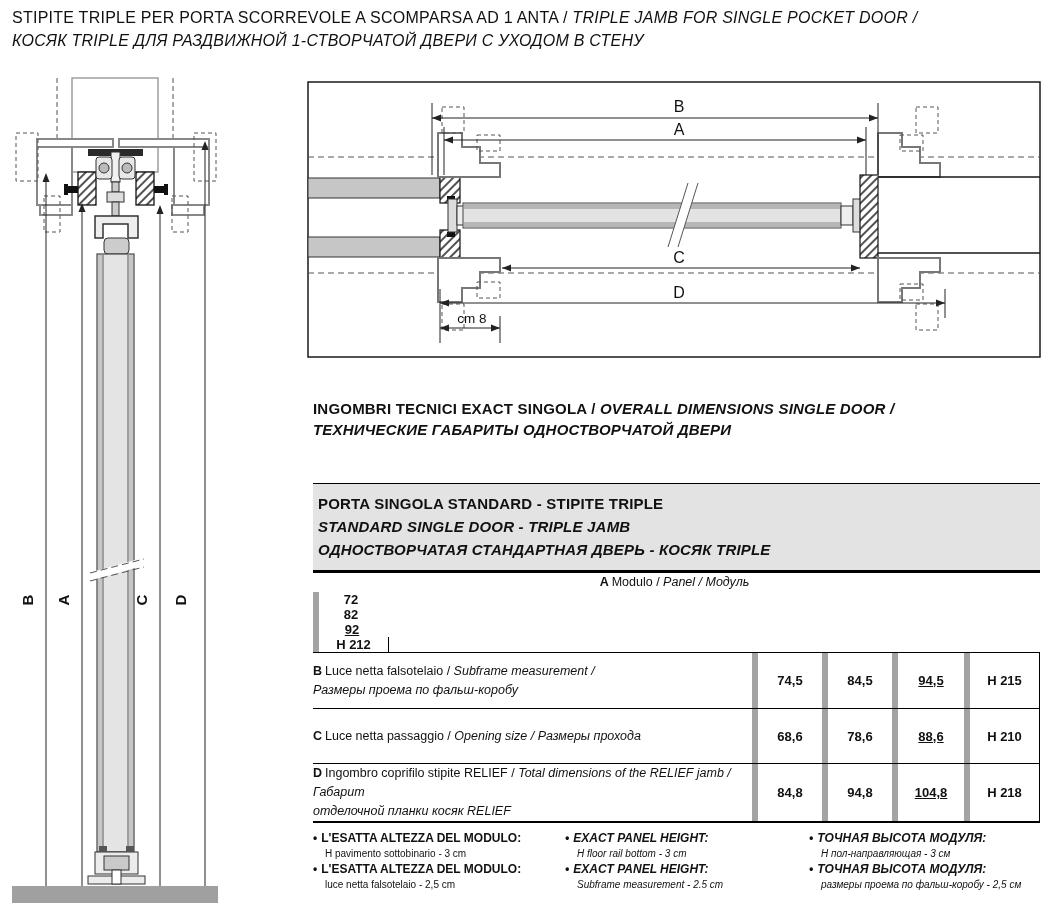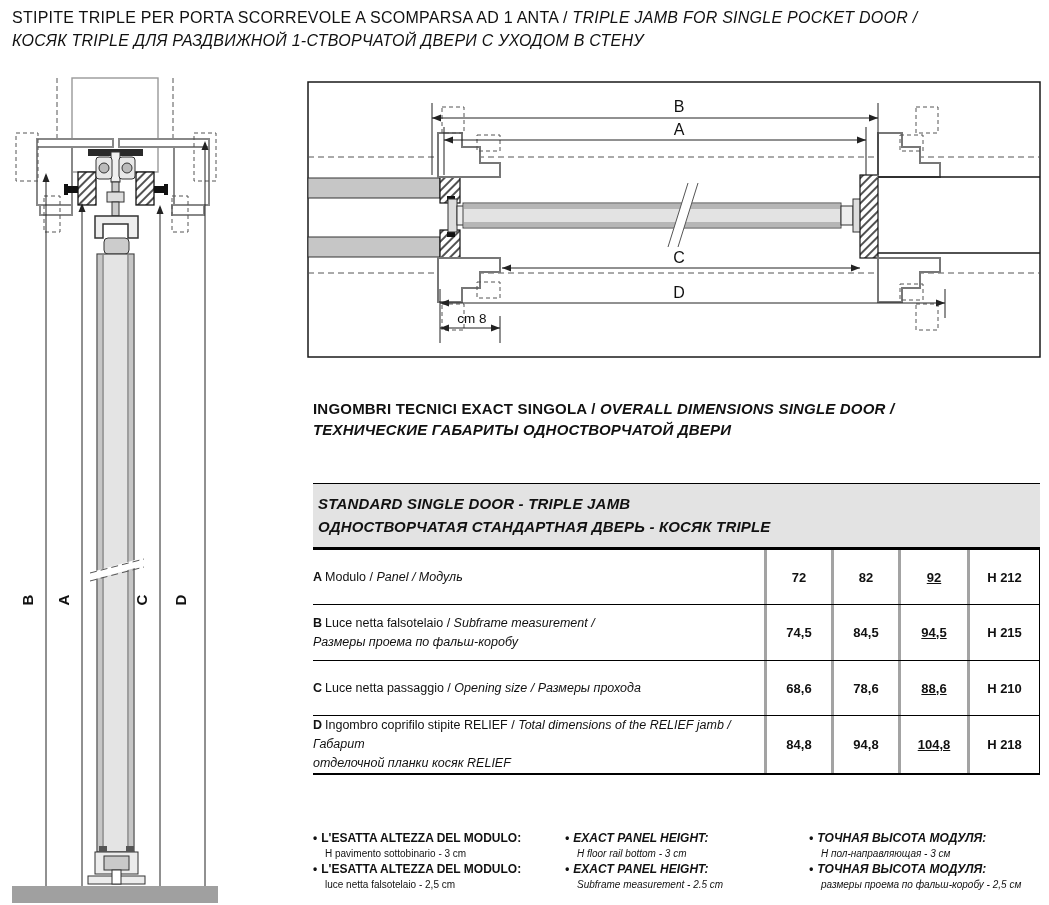--- a/index.html
+++ b/index.html
@@ -10,27 +10,27 @@
   .it{font-style:italic;}
   .section-svg{position:absolute;left:0;top:70px;}
   .plan-svg{position:absolute;left:300px;top:75px;}
   .section-title{position:absolute;left:313px;top:398px;font-size:15px;font-weight:bold;
                  line-height:21px;letter-spacing:.2px;}
   .dims{position:absolute;left:313px;top:483px;width:727px;border-top:1px solid #000;
         box-sizing:border-box;}
   .dims-head{background:#e3e3e3;padding:8px 4px 9px 5px;font-size:15px;font-weight:bold;
              line-height:23px;border-bottom:3px solid #000;letter-spacing:.2px;}
   .trow{display:flex;align-items:center;border-bottom:1px solid #000;}
-  .trow.r1{min-height:54px;} .trow.r2{min-height:55px;} .trow.r3{min-height:54px;}
+  .trow.r1{min-height:54px;flex-direction:column;} .trow.r2{min-height:55px;} .trow.r3{min-height:54px;}
   .trow.r4{min-height:49px;border-bottom-width:2px;}
   .tlabel{flex:1;font-size:12.5px;line-height:19px;padding-right:4px;}
   .key{font-weight:bold;margin-right:3px;}
   .ru-line:empty{display:none;}
   .tval{width:64px;align-self:stretch;display:flex;align-items:center;justify-content:center;
-        border-left:3px solid #a3a3a3;font-weight:bold;font-size:13px;}
+        border-left:6px solid #a3a3a3;font-weight:bold;font-size:13px;}
   .tval.v3{width:66px;text-decoration:underline;} .tval.v4{width:69px;border-right:1px solid #000;}
   .notes{position:absolute;left:313px;top:828px;display:flex;}
   .ncol{width:252px;box-sizing:border-box;padding-right:10px;}
   .ncol.c2{width:205px;} .ncol.c3{width:279px;margin-left:39px;}
   .ncol.italic{font-style:italic;}
   .ntitle{font-weight:bold;font-size:12px;margin-top:3px;white-space:nowrap;}
   .ntext{margin-top:3px;padding-left:12px;font-size:10px;white-space:nowrap;}
   .nb{margin-right:4px;}
   svg text{font-family:"Liberation Sans",sans-serif;fill:#111;}
 </style>
@@ -190,20 +190,21 @@
     <text x="172" y="248" text-anchor="middle" font-size="13.5">cm 8</text>
   </svg>
 
   <div class="section-title">
     <div><span>INGOMBRI TECNICI EXACT SINGOLA / </span><span class="it">OVERALL DIMENSIONS SINGLE DOOR /</span></div>
     <div class="it">ТЕХНИЧЕСКИЕ ГАБАРИТЫ ОДНОСТВОРЧАТОЙ ДВЕРИ</div>
   </div>
 
   <div class="dims">
     <div class="dims-head">
+      <div>PORTA SINGOLA STANDARD - STIPITE TRIPLE</div>
       <div class="it">STANDARD SINGLE DOOR - TRIPLE JAMB</div>
       <div class="it">ОДНОСТВОРЧАТАЯ СТАНДАРТНАЯ ДВЕРЬ - КОСЯК TRIPLE</div>
     </div>
 
     <div class="trow r1">
       <div class="tlabel">
         <span class="key">A</span><span>Modulo / </span><span class="it">Panel / Модуль</span>
         
       </div>
       <div class="tval v1">72</div>

